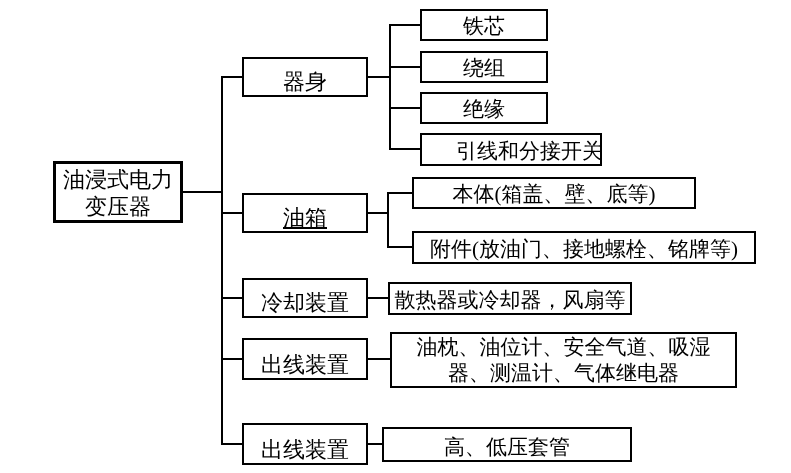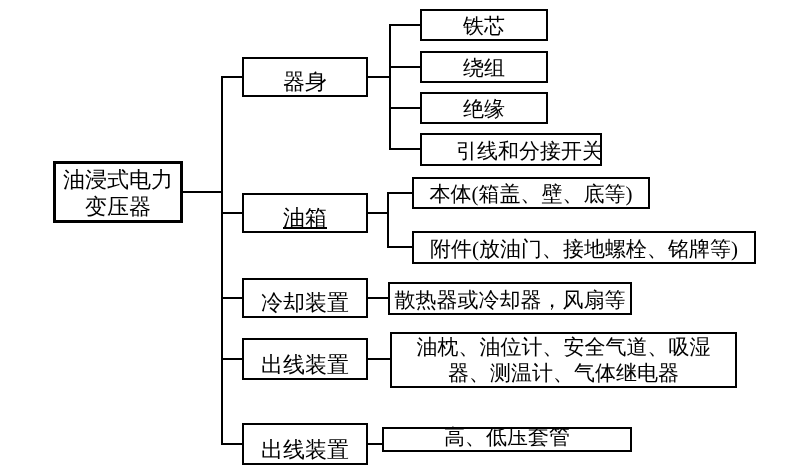--- a/index.html
+++ b/index.html
@@ -96,36 +96,36 @@
   </div>
   <div class="node" style="left:420px; top:133px; width:182px; height:33px;padding-left:37px;">
     <span>引线和分接开关</span>
   </div>
 
   <div class="line" style="left:368px; top:212px; width:21px; height:2px;"></div>
   <div class="line" style="left:387px; top:192px; width:2px; height:56px;"></div>
   <div class="line" style="left:387px; top:192px; width:25px; height:2px;"></div>
   <div class="line" style="left:387px; top:246px; width:25px; height:2px;"></div>
 
-  <div class="node" style="left:412px; top:177px; width:238px; height:32px;">
+  <div class="node" style="left:412px; top:177px; width:284px; height:32px;">
     <span>本体(箱盖、壁、底等)</span>
   </div>
   <div class="node" style="left:412px; top:231px; width:344px; height:33px;">
     <span>附件(放油门、接地螺栓、铭牌等)</span>
   </div>
 
   <div class="line" style="left:368px; top:297px; width:20px; height:2px;"></div>
   <div class="node" style="left:388px; top:282px; width:244px; height:33px;">
     <span>散热器或冷却器，风扇等</span>
   </div>
 
   <div class="line" style="left:368px; top:358px; width:22px; height:2px;"></div>
   <div class="node" style="left:390px; top:332px; width:347px; height:56px;">
     <span>油枕、油位计、安全气道、吸湿</span>
     <span>器、测温计、气体继电器</span>
   </div>
 
   <div class="line" style="left:368px; top:443px; width:14px; height:2px;"></div>
-  <div class="node" style="left:382px; top:427px; width:250px; height:25px;">
+  <div class="node" style="left:382px; top:427px; width:250px; height:35px;">
     <span>高、低压套管</span>
   </div>
 
 </div>
 
 </body></html>

